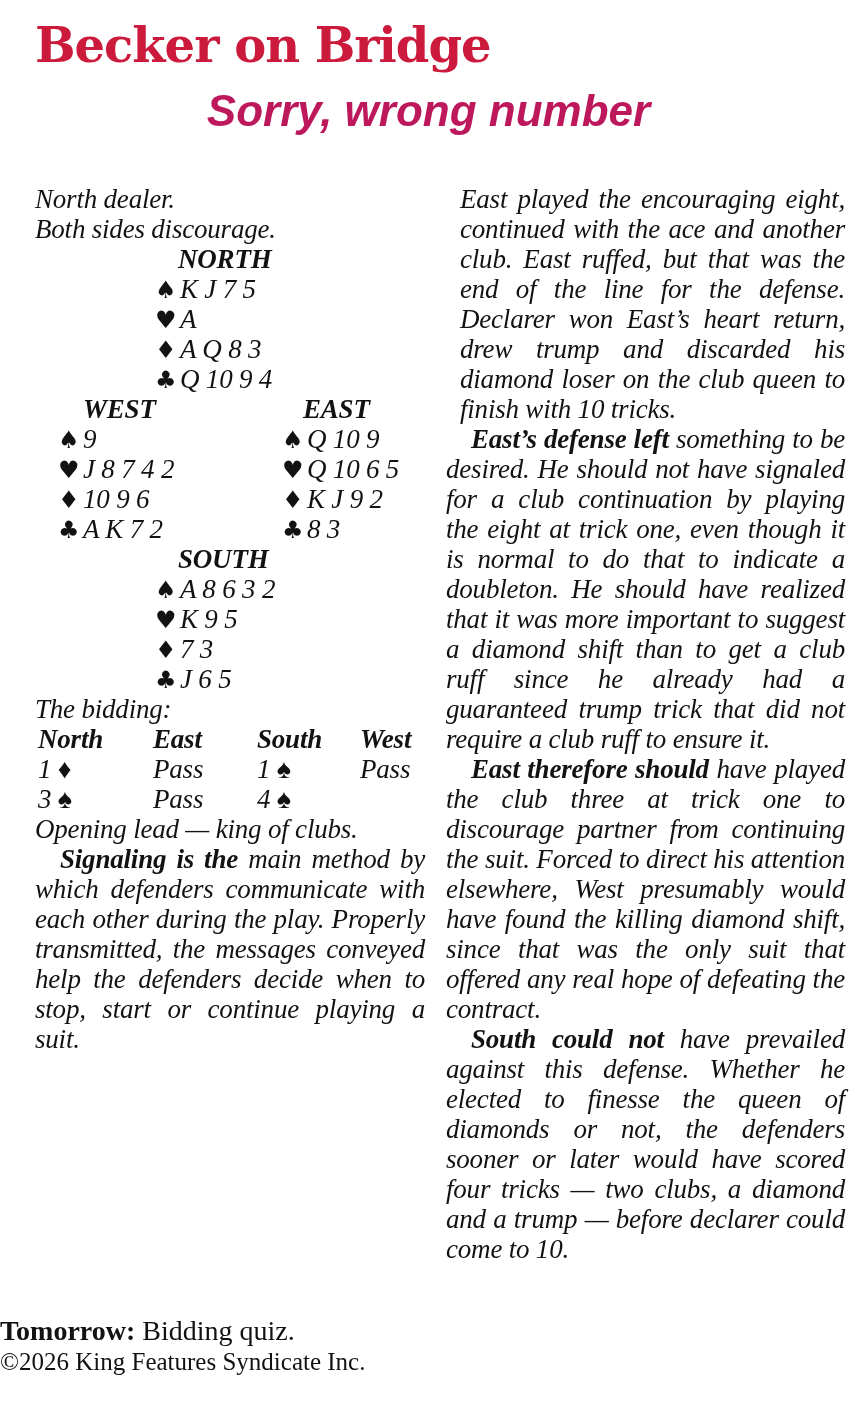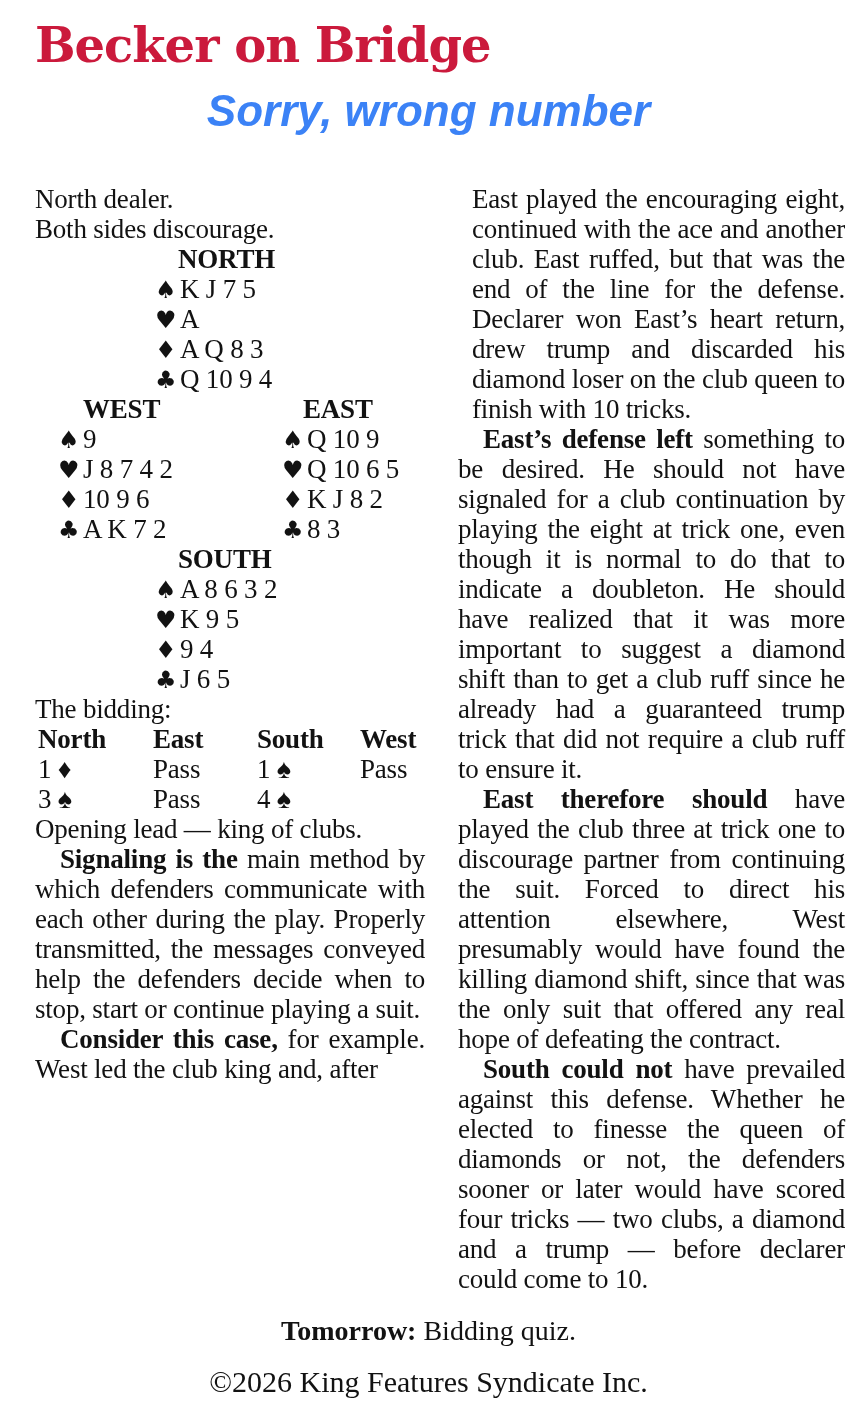--- a/index.html
+++ b/index.html
@@ -11,26 +11,26 @@
   .masthead {
     margin:0; padding:16px 6px 0 35px;
     font-family:"DejaVu Serif", serif; font-weight:bold;
     font-size:48px; line-height:58px; letter-spacing:-1px;
     color:#cb1a3c;
   }
   .headline {
     margin:12px 0 0 0; text-align:center;
     font-family:"Liberation Sans", sans-serif;
     font-weight:bold; font-style:italic;
-    font-size:44px; line-height:50px; color:#3b82f6;
+    font-size:44px; line-height:50px; color:#be185d;
   }
   .columns {
-    display:flex; gap:33px;
+    display:flex; gap:21px;
     margin-top:48px; padding:0 12px 0 35px;
-    height:1118px; overflow:hidden;
+    height:1118px; overflow:hidden;font-style:italic;
   }
   .col { font-size:27px; line-height:30px; letter-spacing:-0.2px; text-align:justify; }
   .col-left  { width:390px; flex:none; }
   .col-right { flex:1; }
 
   .line { white-space:nowrap; height:30px; }
   .hand-label { font-weight:bold; height:30px; }
   .suit-line { height:30px; white-space:nowrap; }
   .pip {
     display:inline-block; width:25px;
@@ -50,24 +50,24 @@
     padding-left:3px;
   }
   .bid-grid > div { height:30px; white-space:nowrap; }
   .bid-hdr { font-weight:bold; }
   .bid-cell, .bid-grid .suitchar { font-family:"Liberation Serif","DejaVu Sans",serif; }
 
   .para { margin:0; text-indent:25px; }
   .para-noindent { text-indent:0;margin-left:14px; }
   .para b { font-weight:bold; }
 
-  .footer { position:absolute; top:1314px; left:0; width:100%; text-align:center; }
+  .footer { position:absolute; top:1314px; left:0; width:100%; text-align:left; }
   .tomorrow  { font-size:28px; line-height:33px; }
   .tomorrow b { font-weight:bold; }
-  .copyright { font-size:30px; line-height:29px;margin-top:20px; }
+  .copyright { font-size:25px; line-height:29px; }
 </style>
 </head>
 <body>
 
 <div class="page">
 
   <h1 class="masthead">Becker on Bridge</h1>
   <h2 class="headline">Sorry, wrong number</h2>
 
   <div class="columns">
@@ -91,30 +91,30 @@
             <div class="hand-label">WEST</div>
             <div class="suit-line"><span class="pip">♠</span><span>9</span></div>
             <div class="suit-line"><span class="pip">♥</span><span>J 8 7 4 2</span></div>
             <div class="suit-line"><span class="pip">♦</span><span>10 9 6</span></div>
             <div class="suit-line"><span class="pip">♣</span><span>A K 7 2</span></div>
           </div>
           <div class="we we-east">
             <div class="hand-label">EAST</div>
             <div class="suit-line"><span class="pip">♠</span><span>Q 10 9</span></div>
             <div class="suit-line"><span class="pip">♥</span><span>Q 10 6 5</span></div>
-            <div class="suit-line"><span class="pip">♦</span><span>K J 8 2</span></div>
+            <div class="suit-line"><span class="pip">♦</span><span>K J 9 2</span></div>
             <div class="suit-line"><span class="pip">♣</span><span>8 3</span></div>
           </div>
         </div>
 
         <div class="hand-south">
           <div class="hand-label">SOUTH</div>
           <div class="suit-line"><span class="pip">♠</span><span>A 8 6 3 2</span></div>
           <div class="suit-line"><span class="pip">♥</span><span>K 9 5</span></div>
-          <div class="suit-line"><span class="pip">♦</span><span>9 4</span></div>
+          <div class="suit-line"><span class="pip">♦</span><span>7 3</span></div>
           <div class="suit-line"><span class="pip">♣</span><span>J 6 5</span></div>
         </div>
       </div>
 
       <div class="line">The bidding:</div>
 
       <div class="bid-grid">
         <div class="bid-hdr">North</div>
         <div class="bid-hdr">East</div>
         <div class="bid-hdr">South</div>
@@ -127,21 +127,20 @@
 
         <div class="bid-cell">3 ♠</div>
         <div class="bid-cell">Pass</div>
         <div class="bid-cell">4 ♠</div>
         <div class="bid-cell"></div>
       </div>
 
       <div class="line">Opening lead — king of clubs.</div>
 
       <p class="para"><b>Signaling is the</b><span> main method by which defenders communicate with each other during the play. Properly transmitted, the messages conveyed help the defenders decide when to stop, start or continue playing a suit.</span></p>
-      <p class="para"><b>Consider this case,</b><span> for example. West led the club king and, after</span></p>
     </div>
 
     <div class="col col-right">
       <p class="para para-noindent"><span>East played the encouraging eight, continued with the ace and another club. East ruffed, but that was the end of the line for the defense. Declarer won East’s heart return, drew trump and discarded his diamond loser on the club queen to finish with 10 tricks.</span></p>
       <p class="para"><b>East’s defense left</b><span> something to be desired. He should not have signaled for a club continuation by playing the eight at trick one, even though it is normal to do that to indicate a doubleton. He should have realized that it was more important to suggest a diamond shift than to get a club ruff since he already had a guaranteed trump trick that did not require a club ruff to ensure it.</span></p>
       <p class="para"><b>East therefore should</b><span> have played the club three at trick one to discourage partner from continuing the suit. Forced to direct his attention elsewhere, West presumably would have found the killing diamond shift, since that was the only suit that offered any real hope of defeating the contract.</span></p>
       <p class="para"><b>South could not</b><span> have prevailed against this defense. Whether he elected to finesse the queen of diamonds or not, the defenders sooner or later would have scored four tricks — two clubs, a diamond and a trump — before declarer could come to 10.</span></p>
     </div>
 
   </div>

